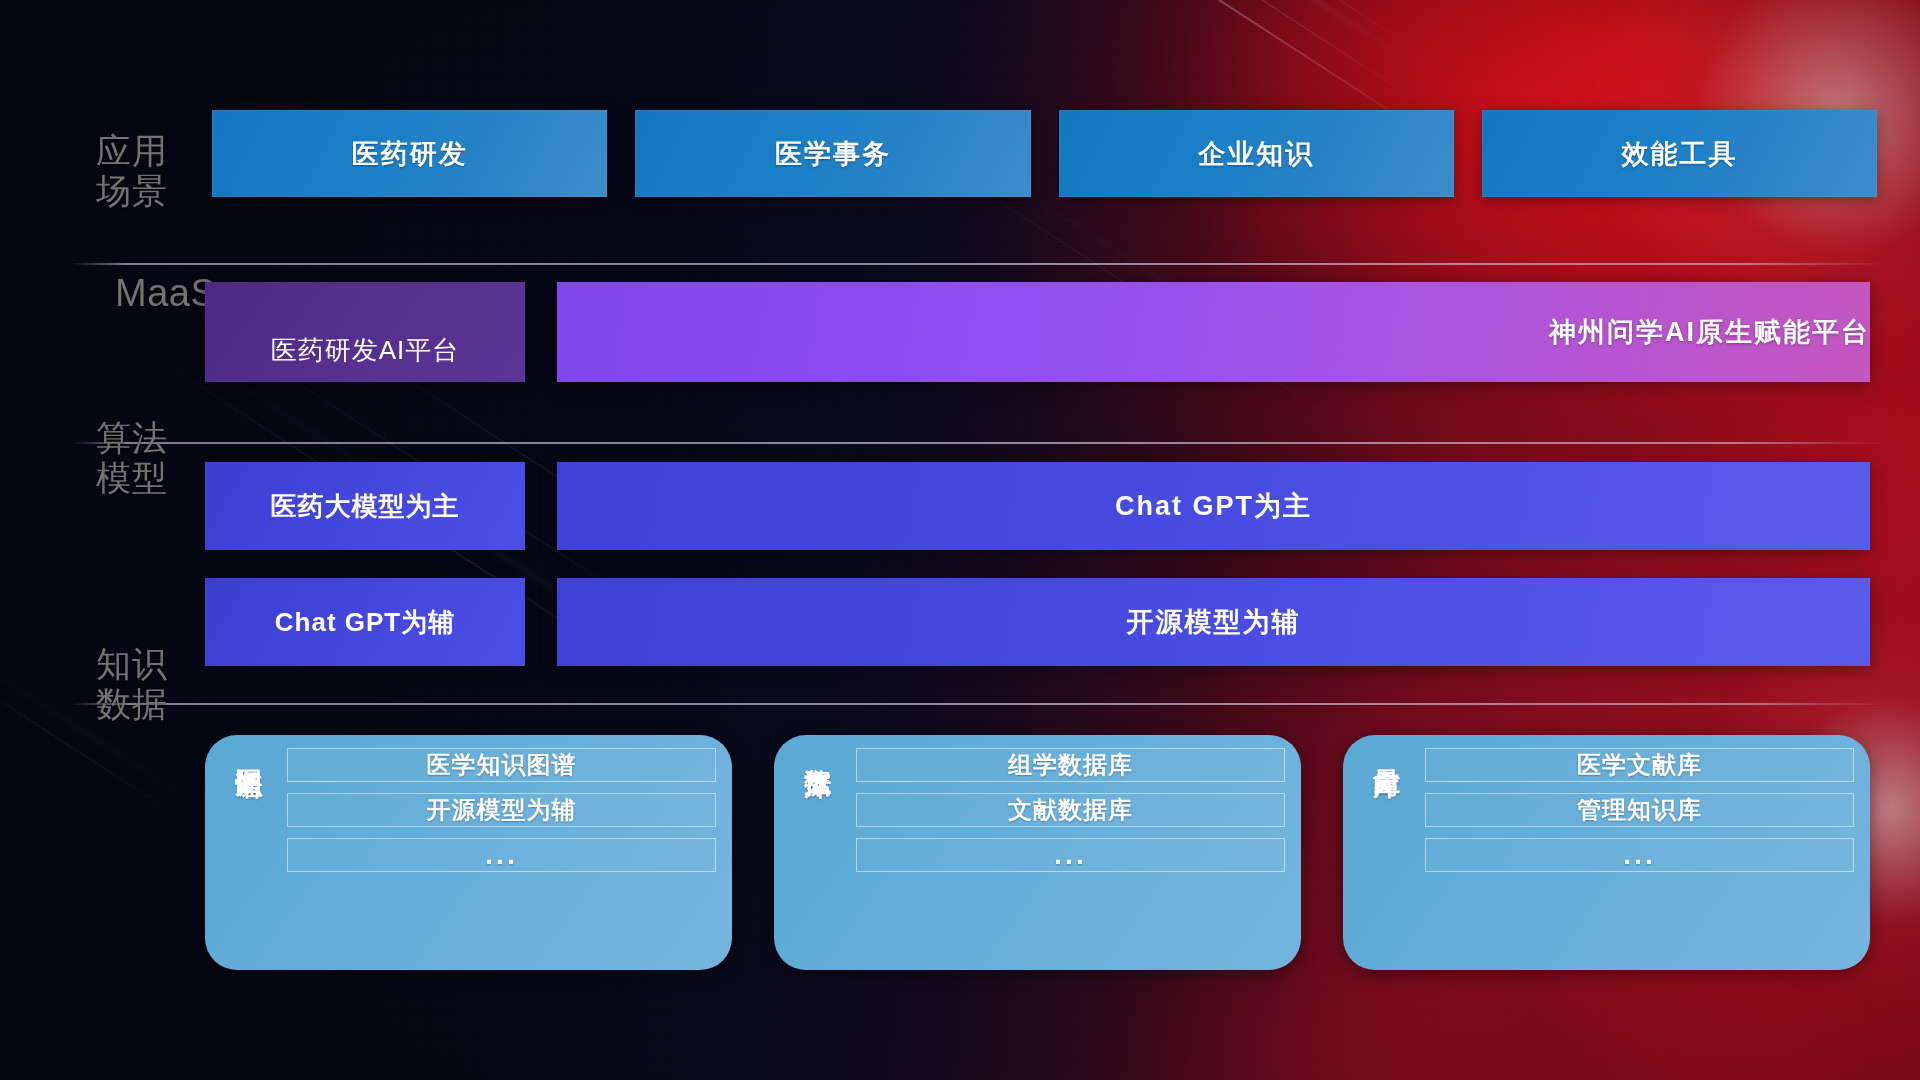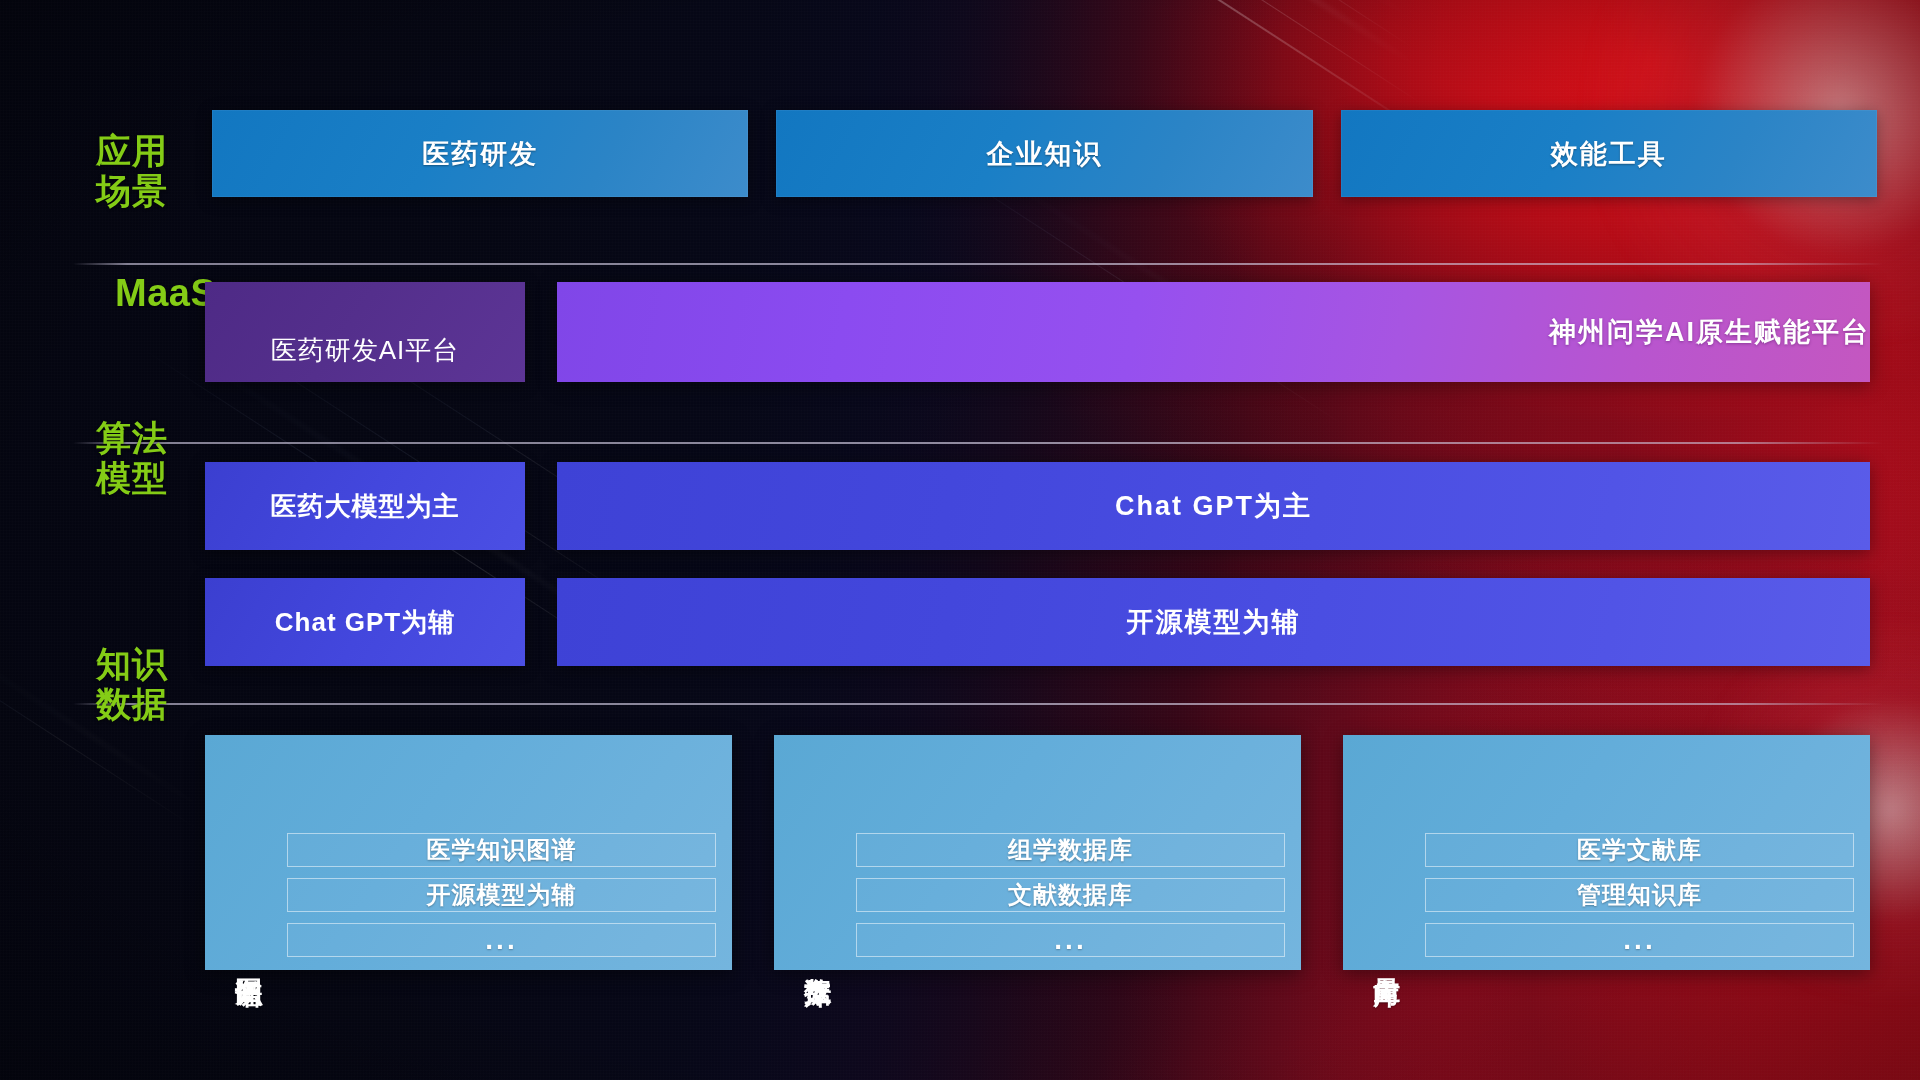--- a/index.html
+++ b/index.html
@@ -73,22 +73,22 @@
   .divider{
     position:absolute; left:73px; width:1810px; height:2px;
     background:linear-gradient(90deg, rgba(205,200,225,0.0) 0%, rgba(208,202,226,0.62) 3%, rgba(214,208,230,0.66) 55%, rgba(206,200,224,0.58) 92%, rgba(200,195,220,0) 100%);
   }
   #div1{ top:263px; }
   #div2{ top:442px; }
   #div3{ top:703px; }
 
   .rowlabel{
     position:absolute;
-    color:#84cc16;
-    font-weight:700;
+    color:#737373;
+    font-weight:400;
     font-size:35px;
     line-height:1.14;
     letter-spacing:1px;
     text-align:left;
     text-shadow:0 1px 3px rgba(0,0,0,.6);
     white-space:pre-line;
   }
   #lbl-app{   left:96px;  top:131px; }
   #lbl-maas{  left:92px;  top:272px; font-size:38px; letter-spacing:0.5px;margin-left:23px; }
   #lbl-algo{  left:96px;  top:418px; }
@@ -144,23 +144,24 @@
     box-shadow:0 3px 16px rgba(0,0,0,0.36);
   }
   .algo-right span{ color:#fff; font-weight:700; font-size:27px; letter-spacing:2px; }
 
   
   .know-row{ position:absolute; left:205px; top:735px; width:1665px; height:235px;
              display:flex; gap:42px; }
   .know-card{
     flex:1 1 0;
     background:linear-gradient(125deg, #5aa8d4 0%, #63adda 40%, #6cb1dc 70%, #74b5de 100%);
-    display:flex; align-items:flex-end;
-    padding:19px 16px 13px 14px;
+    display:flex; align-items:flex-start;
+    padding:13px 16px 13px 14px;
     box-shadow:0 4px 18px rgba(0,0,0,0.40);
+    border-radius:32px;
   }
   .know-vtitle{
     width:58px; flex:0 0 58px;
     display:flex; align-items:center; justify-content:center;
     color:#ffffff; font-weight:700; font-size:27px;
     line-height:1.24; letter-spacing:0px;
     writing-mode:vertical-rl; text-orientation:upright;
     text-shadow:0 1px 2px rgba(0,0,0,.28);
   }
   .know-items{
@@ -224,20 +225,23 @@
   <div class="rowlabel" id="lbl-algo">算法
 模型</div>
   <div class="rowlabel" id="lbl-know">知识
 数据</div>
 
   <div class="app-row">
     <div class="app-box">
       <span>医药研发</span>
     </div>
     <div class="app-box">
+      <span>医学事务</span>
+    </div>
+    <div class="app-box">
       <span>企业知识</span>
     </div>
     <div class="app-box">
       <span>效能工具</span>
     </div>
   </div>
 
   <div class="maas-row">
     <div class="maas-left">
       <span>医药研发AI平台</span>

